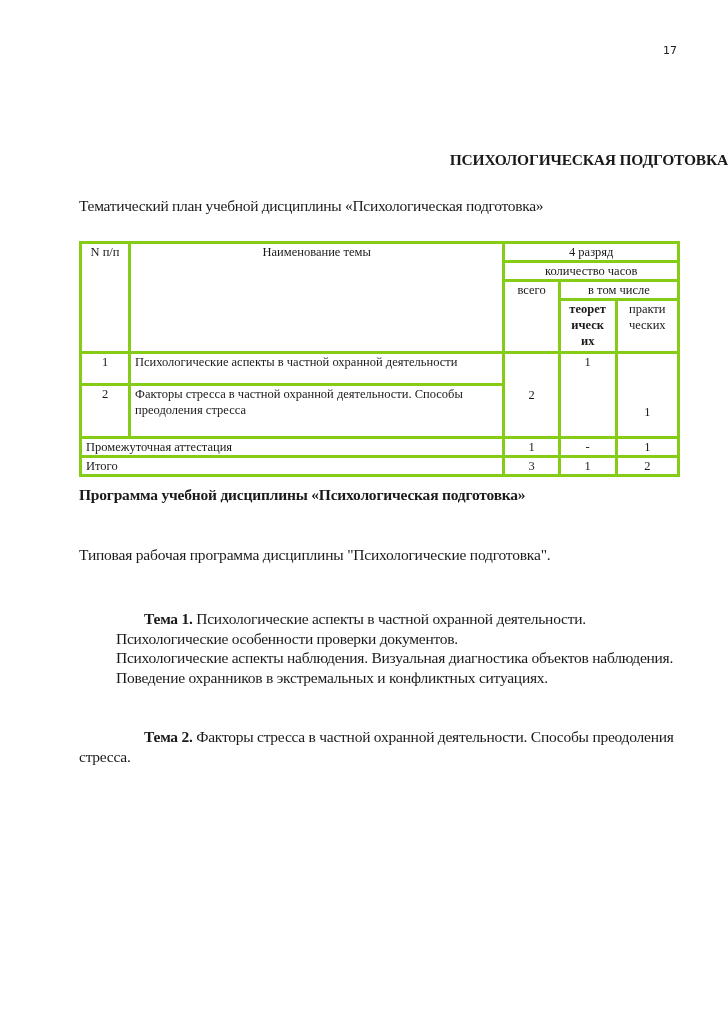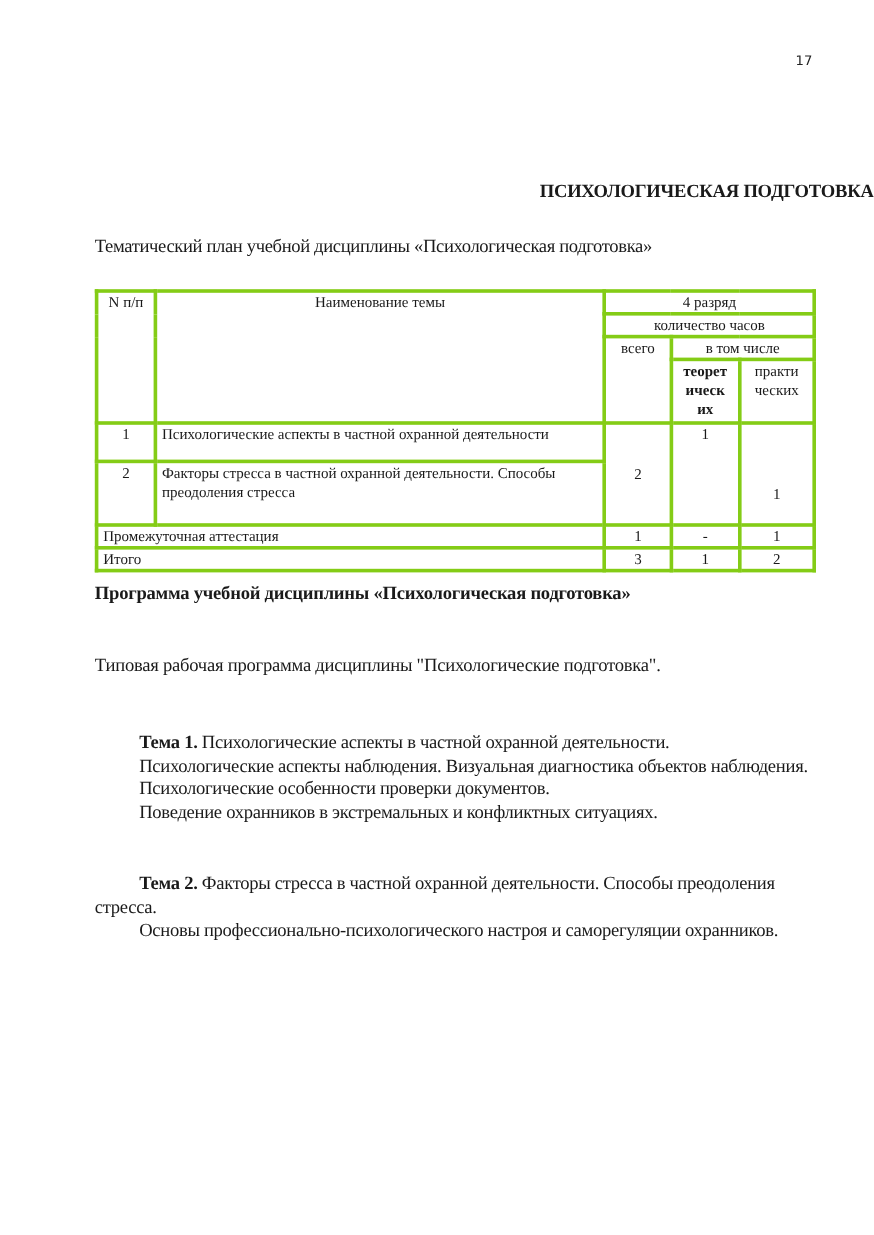--- a/index.html
+++ b/index.html
@@ -16,21 +16,21 @@
   .col-n { width: 39px; }
   .col-name { width: 373px; }
   .col-all { width: 45px; }
   .col-th { width: 46px; font-weight: bold; }
   .col-pr { width: 52px; }
   .sec-title { position: absolute; left: 79px; top: 486px; font-weight: bold; font-size: 15.5px; letter-spacing: -0.2px; }
   .typical { position: absolute; left: 79px; top: 546px; font-size: 15.5px; letter-spacing: -0.2px; }
   .body-block { position: absolute; left: 79px; width: 597px; font-size: 15.5px; line-height: 19.5px; letter-spacing: -0.25px; }
   .body-block p { margin: 0; text-indent: 37px; }
   .body-block p.just { text-align: justify; text-align-last: justify; }
-  .b { font-weight: bold; }
+  .b { font-weight: bold; margin-left: 28px; }
 </style>
 </head>
 <body>
 
 <div class="page-num">17</div>
 <div class="title">ПСИХОЛОГИЧЕСКАЯ ПОДГОТОВКА</div>
 <div class="plan-caption">Тематический план учебной дисциплины «Психологическая подготовка»</div>
 
 <table class="plan">
   <tbody>
@@ -74,21 +74,20 @@
     <td class="c">2</td>
   </tr>
 </tbody>
   </table>
 
 <div class="sec-title">Программа учебной дисциплины «Психологическая подготовка»</div>
 <div class="typical">Типовая рабочая программа дисциплины "Психологические подготовка".</div>
 
 <div class="body-block" style="top:609px">
   <p><span class="b">Тема 1.</span><span> Психологические аспекты в частной охранной деятельности.</span></p>
+  <p>Психологические особенности проверки документов.</p>
   <p>Психологические аспекты наблюдения. Визуальная диагностика объектов наблюдения.</p>
-  <p>Психологические особенности проверки документов.</p>
   <p>Поведение охранников в экстремальных и конфликтных ситуациях.</p>
 </div>
 
 <div class="body-block" style="top:727px">
   <p><span class="b">Тема 2.</span><span> Факторы стресса в частной охранной деятельности. Способы преодоления стресса.</span></p>
-  <p class="just" style="text-align-last:auto"><span>Основы профессионально-психологического настроя и саморегуляции охранников.</span></p>
 </div>
 
 </body></html>

